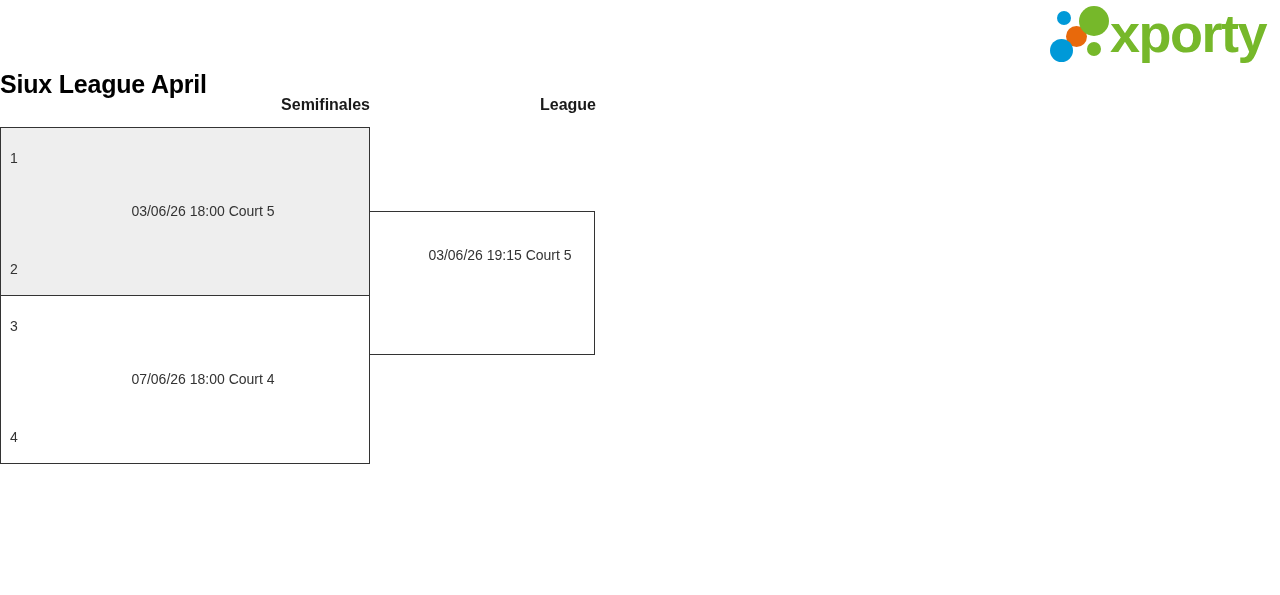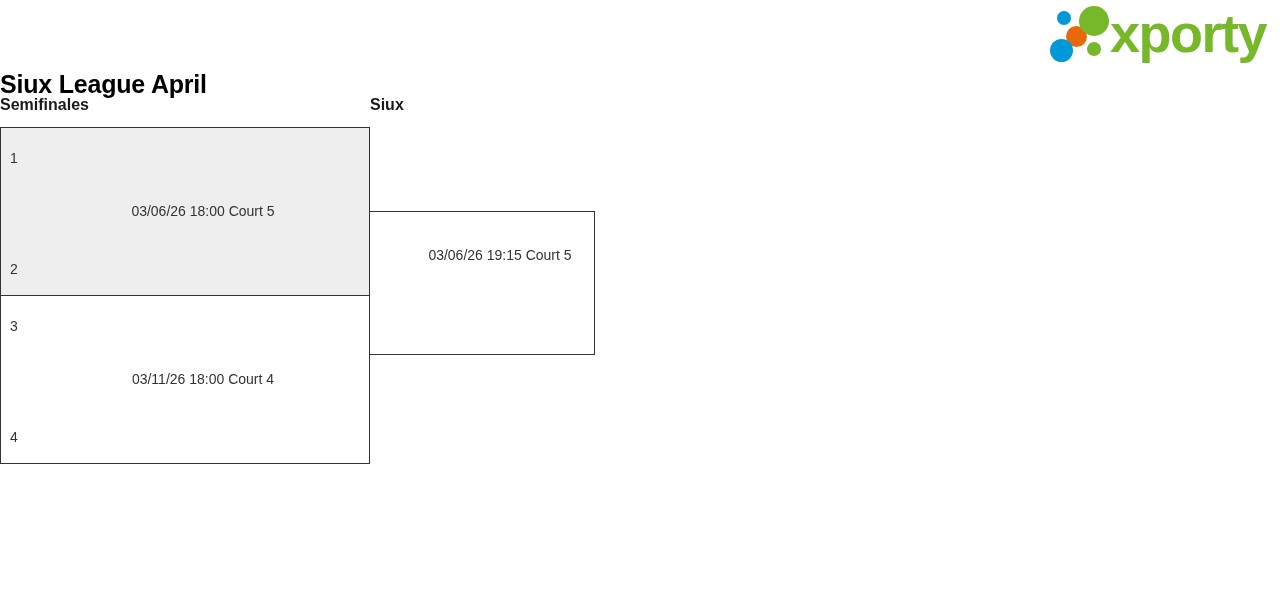--- a/index.html
+++ b/index.html
@@ -82,21 +82,21 @@
     top: 0;
     width: 1280px;
     height: 595px;
   }
   .round-header {
     position: absolute;
     top: 96px;
     font-size: 16px;
     font-weight: bold;
     color: #1a1a1a;
-    text-align: left;
+    text-align: right;
     white-space: nowrap;
   }
   .round-header-semis { left: 0px;   width: 370px; }
   .round-header-final { left: 370px; width: 226px; }
 
   .match-box {
     position: absolute;
     box-sizing: border-box;
     border: 1px solid #333333;
   }
@@ -158,31 +158,31 @@
     </div>
     <div class="logo-wordmark">xporty</div>
   </div>
 
 </div>
 
 <div class="bracket">
 
   <div class="round-header round-header-semis">Semifinales</div>
 
-  <div class="round-header round-header-final">Siux</div>
+  <div class="round-header round-header-final">League</div>
 
   <div class="match-box match-semi-1">
     <span class="seed-label seed-top">1</span>
     <span class="seed-label seed-bottom">2</span>
     <span class="match-info">03/06/26 18:00 Court 5</span>
   </div>
 
   <div class="match-box match-semi-2">
     <span class="seed-label seed-top">3</span>
     <span class="seed-label seed-bottom">4</span>
-    <span class="match-info">03/11/26 18:00 Court 4</span>
+    <span class="match-info">07/06/26 18:00 Court 4</span>
   </div>
 
   <div class="match-box match-final">
     <span class="match-info">03/06/26 19:15 Court 5</span>
   </div>
 
 </div>
 
 </body></html>

